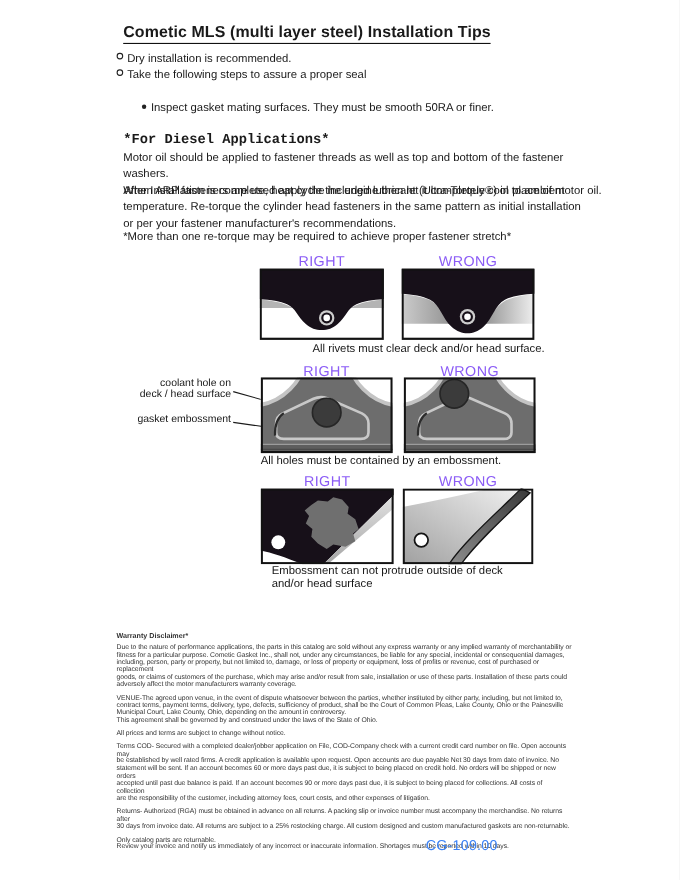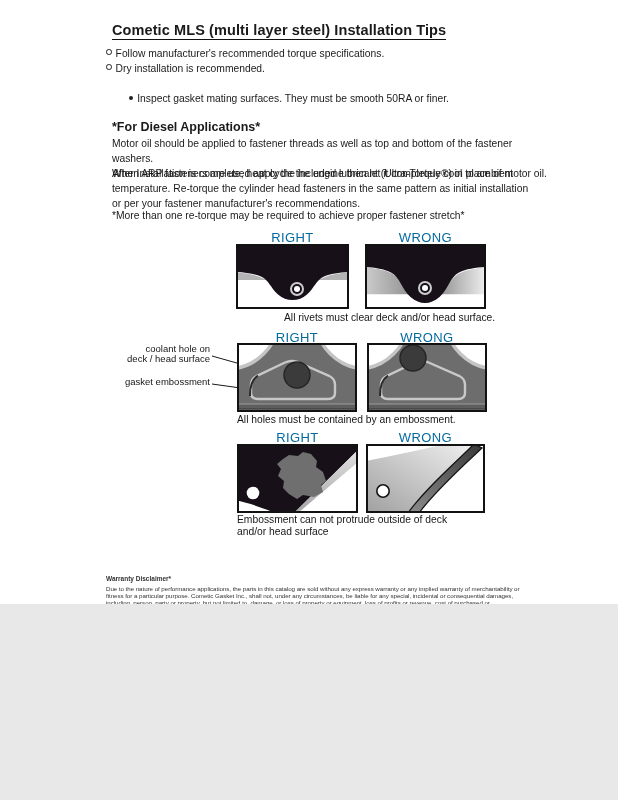--- a/index.html
+++ b/index.html
@@ -1,64 +1,64 @@
 <!DOCTYPE html>
 <html><head>
 <meta charset="utf-8">
 <style>
   html,body{margin:0;padding:0;background:#e8e8e8;}
   .page{
-    position:relative;width:618px;height:604px;background:#ffffff;
+    position:relative;width:618px;height:800px;background:#ffffff;
     font-family:"Liberation Sans", sans-serif;color:#1a1a1a;overflow:hidden;
     margin:0 auto;
   }
   .abs{position:absolute;}
   .page-title{
     left:112px;top:22px;font-size:14.5px;font-weight:bold;
     border-bottom:1.6px solid #111;padding-bottom:1px;letter-spacing:0.1px;
   }
   .bullets{left:106px;top:46px;font-size:10.3px;line-height:15px;}
   .sub-bullets{left:129px;top:91px;font-size:10.3px;line-height:15px;text-align:right;}
   .b-item{display:flex;align-items:baseline;}
   .marker-open{
     width:3.6px;height:3.6px;border:1.1px solid #222;border-radius:50%;
     display:inline-block;margin-right:4px;flex:0 0 auto;position:relative;top:-2px;
   }
   .marker-filled{
     width:4.2px;height:4.2px;background:#222;border-radius:50%;
     display:inline-block;margin-right:4px;flex:0 0 auto;position:relative;top:-2px;
   }
-  .diesel-heading{left:112px;top:120px;font-size:12.5px;font-weight:bold;}
+  .diesel-heading{left:112px;top:120px;font-size:12.5px;font-weight:bold;font-family:Liberation Mono, monospace;}
   .body-p{left:112px;top:0;width:440px;font-size:10.3px;line-height:15px;white-space:pre-line;}
   .p1{top:136px;} .p2{top:166px;} .p3{top:208px;}
-  .dg-header{font-size:13px;letter-spacing:0.4px;text-align:center;color:#0369a1;}
+  .dg-header{font-size:13px;letter-spacing:0.4px;text-align:center;color:#8b5cf6;}
   .caption{font-size:10.3px;line-height:11.5px;white-space:pre-line;color:#161616;}
   .d2-label{font-size:9.5px;line-height:10px;text-align:right;white-space:pre-line;color:#161616;}
   .panel-svg{display:block;}
   .fineprint{left:106px;top:575px;width:414px;color:#333;}
   .fp-heading{font-size:6.5px;font-weight:bold;margin-bottom:4px;}
   .fp-block{font-size:6.2px;line-height:6.8px;white-space:pre-line;margin-bottom:5px;letter-spacing:-0.05px;}
   .fp-block.tight{margin-bottom:0;}
   .page-number{left:387px;top:761px;font-size:13px;color:#3b82f6;letter-spacing:0.2px;}
 </style>
 </head>
 <body>
 
 <div class="page">
 
   <div class="abs page-title">Cometic MLS (multi layer steel) Installation Tips</div>
 
   <div class="abs bullets">
     <div class="b-item">
       <span class="marker-open"></span>
-      <span>Follow manufacturer's recommended torque specifications.</span>
+      <span>Dry installation is recommended.</span>
     </div>
     <div class="b-item">
       <span class="marker-open"></span>
-      <span>Dry installation is recommended.</span>
+      <span>Take the following steps to assure a proper seal</span>
     </div>
   </div>
 
   <div class="abs sub-bullets">
     <div class="b-item">
       <span class="marker-filled"></span>
       <span>Inspect gasket mating surfaces.  They must be smooth 50RA or finer.</span>
     </div>
   </div>
 
@@ -176,21 +176,21 @@
           <stop offset="1" stop-color="#383838"></stop>
       </linearGradient>
     </defs>
     <rect width="119" height="69" fill="#ffffff"></rect>
     <path d="M0,17 Q45,8 80,0 L108,0 C86,22 58,46 42,69 L0,69 Z" fill="url(#d3band)"></path>
     <path d="M108,0 C86,22 58,46 42,69 L53,69 C70,46 97,22 116,4 Z" fill="url(#d3dark)" stroke="#141414" stroke-width="1.2"></path>
     <circle cx="17" cy="47" r="6.2" fill="#ffffff" stroke="#141414" stroke-width="1.6"></circle>
     <rect x="1" y="1" width="117" height="67" fill="none" stroke="#121212" stroke-width="2"></rect>
   </svg>
 
-  <div class="abs caption" style="left:237px;top:514px;width:260px;">Embossment can not protrude outside of deck
+  <div class="abs caption" style="left:247px;top:514px;width:260px;">Embossment can not protrude outside of deck
 and/or head surface</div>
 
   <div class="abs fineprint">
     <div class="fp-heading">Warranty Disclaimer*</div>
     <div class="fp-block">Due to the nature of performance applications, the parts in this catalog are sold without any express warranty or any implied warranty of merchantability or
 fitness for a particular purpose.  Cometic Gasket Inc., shall not, under any circumstances, be liable for any special, incidental or consequential damages,
 including, person, party or property, but not limited to, damage, or loss of property or equipment, loss of profits or revenue, cost of purchased or replacement
 goods, or claims of customers of the purchase, which may arise and/or result from sale, installation or use of these parts.  Installation of these parts could
 adversely affect the motor manufacturers warranty coverage.</div>
     <div class="fp-block">VENUE-The agreed upon venue, in the event of dispute whatsoever between the parties, whether instituted by either party, including, but not limited to,

